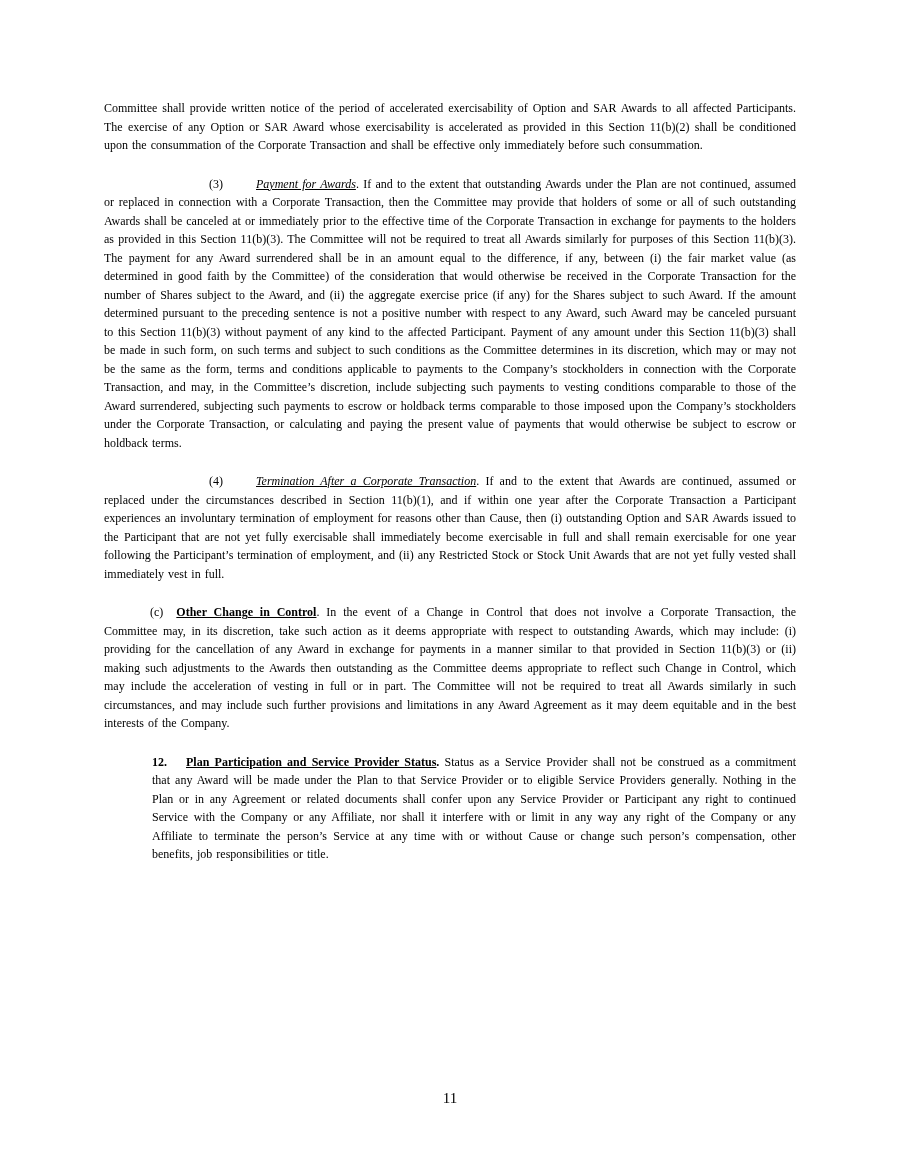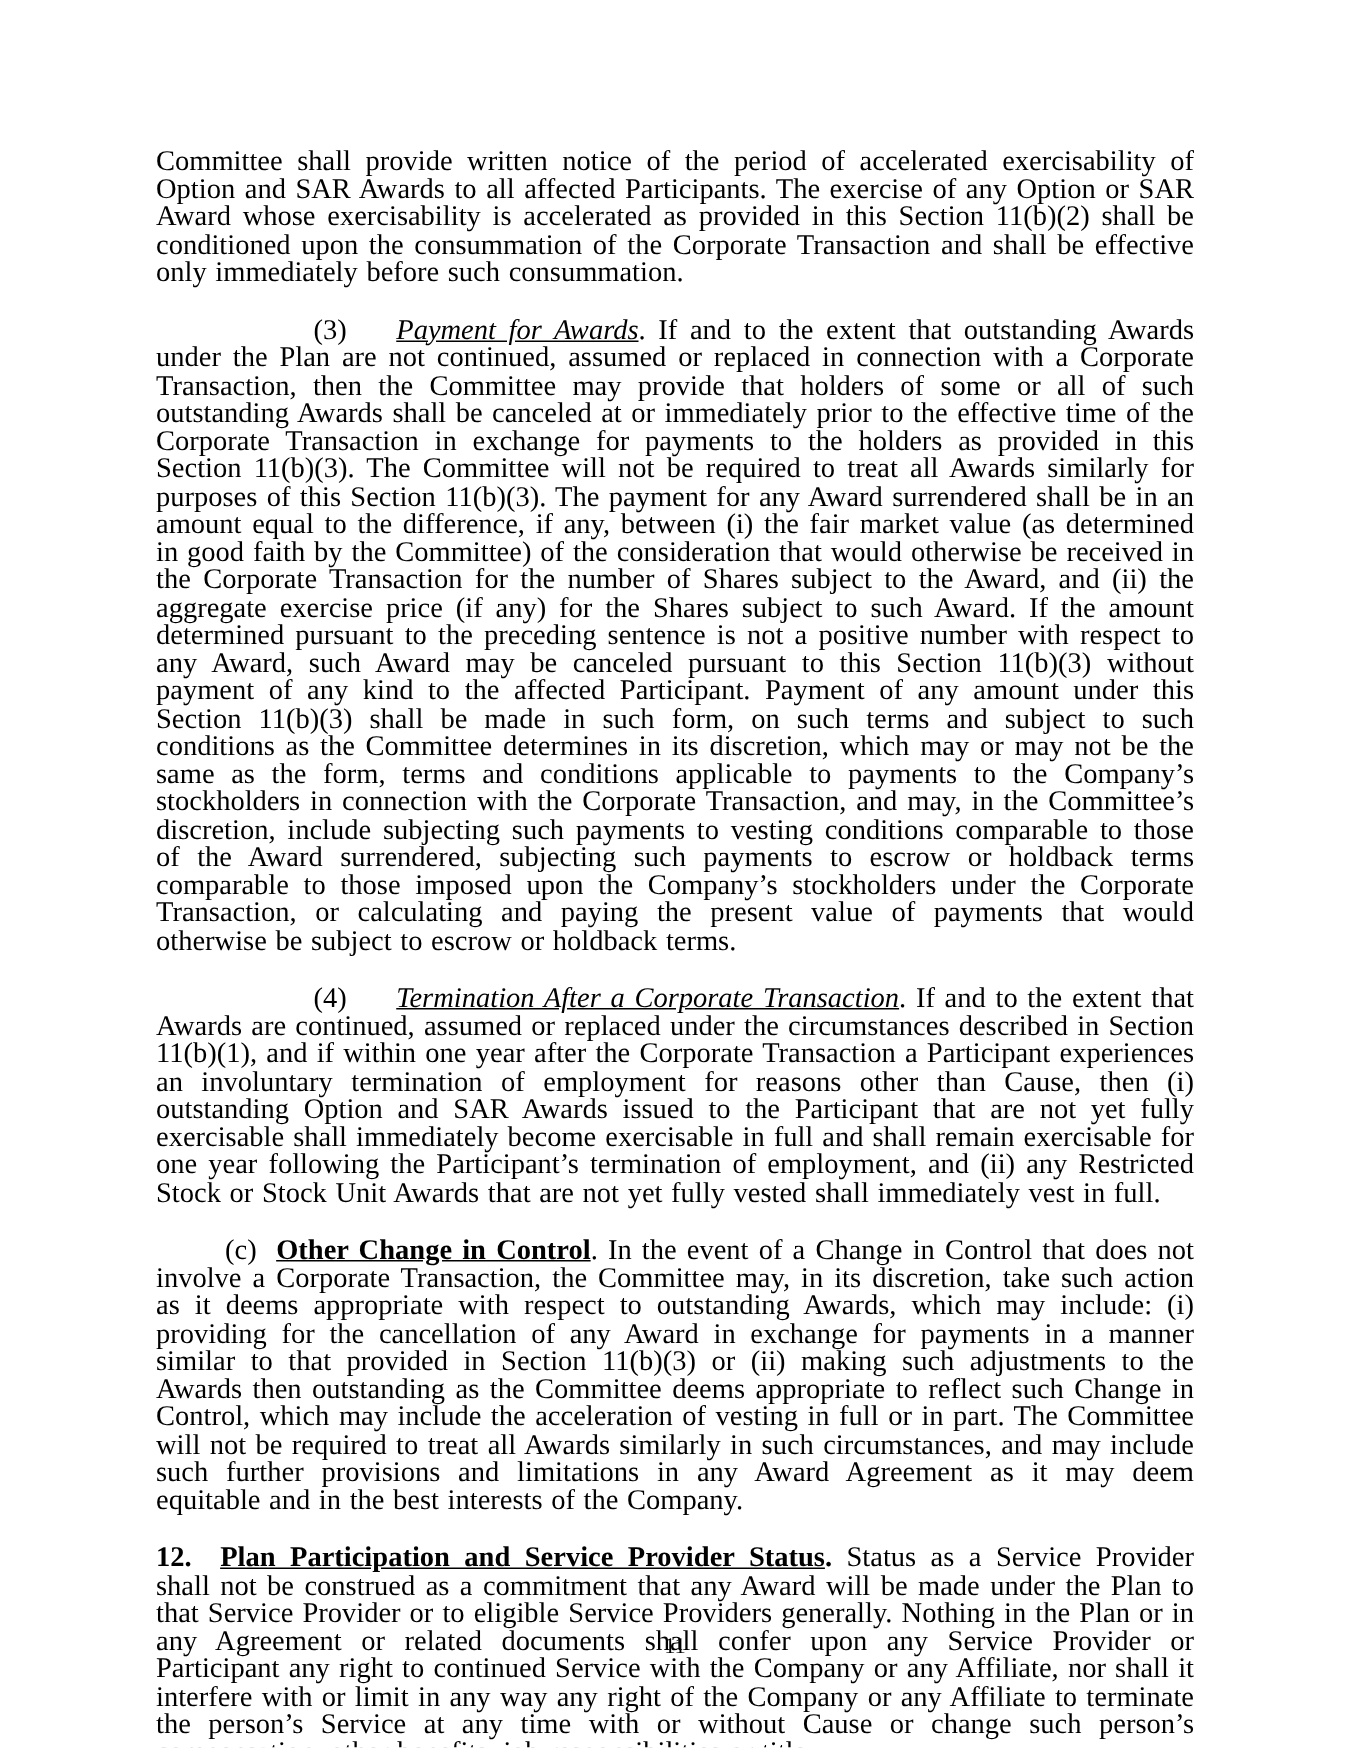--- a/index.html
+++ b/index.html
@@ -17,26 +17,26 @@
     overflow: hidden;
   }
   .content {
     position: absolute;
     left: 104px;
     top: 99px;
     width: 692px;
   }
   .para {
     margin: 0 0 20px 0;
-    font-size: 19px;
+    font-size: 12px;
     line-height: 18.5px;
     text-align: justify;
     word-spacing: 1px;
   }
-  .para:last-child { margin-bottom: 0; }
+  .para:last-child { margin-bottom: 0; margin-left: 48px; }
   .indent-num { text-indent: 105px; }
   .indent-c   { text-indent: 46px; }
   .tab { display: inline-block; }
   .tab-3  { width: 33px; }
   .tab-c  { width: 13px; }
   .tab-12 { width: 19px; }
   .h-iu { font-style: italic; text-decoration: underline; }
   .h-u  { text-decoration: underline; font-weight: bold; }
   .h-bu { font-weight: bold; text-decoration: underline; }
   .num-b { font-weight: bold; }

